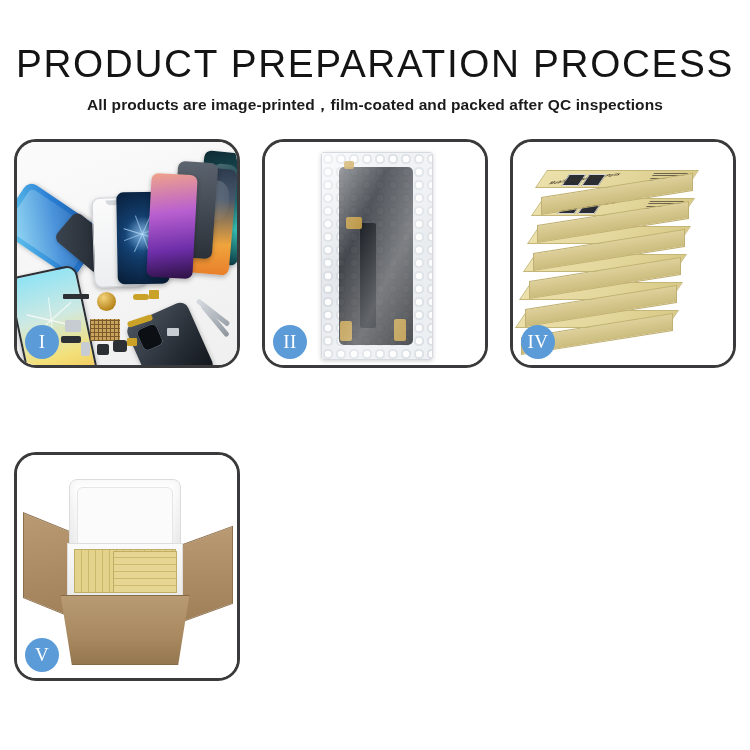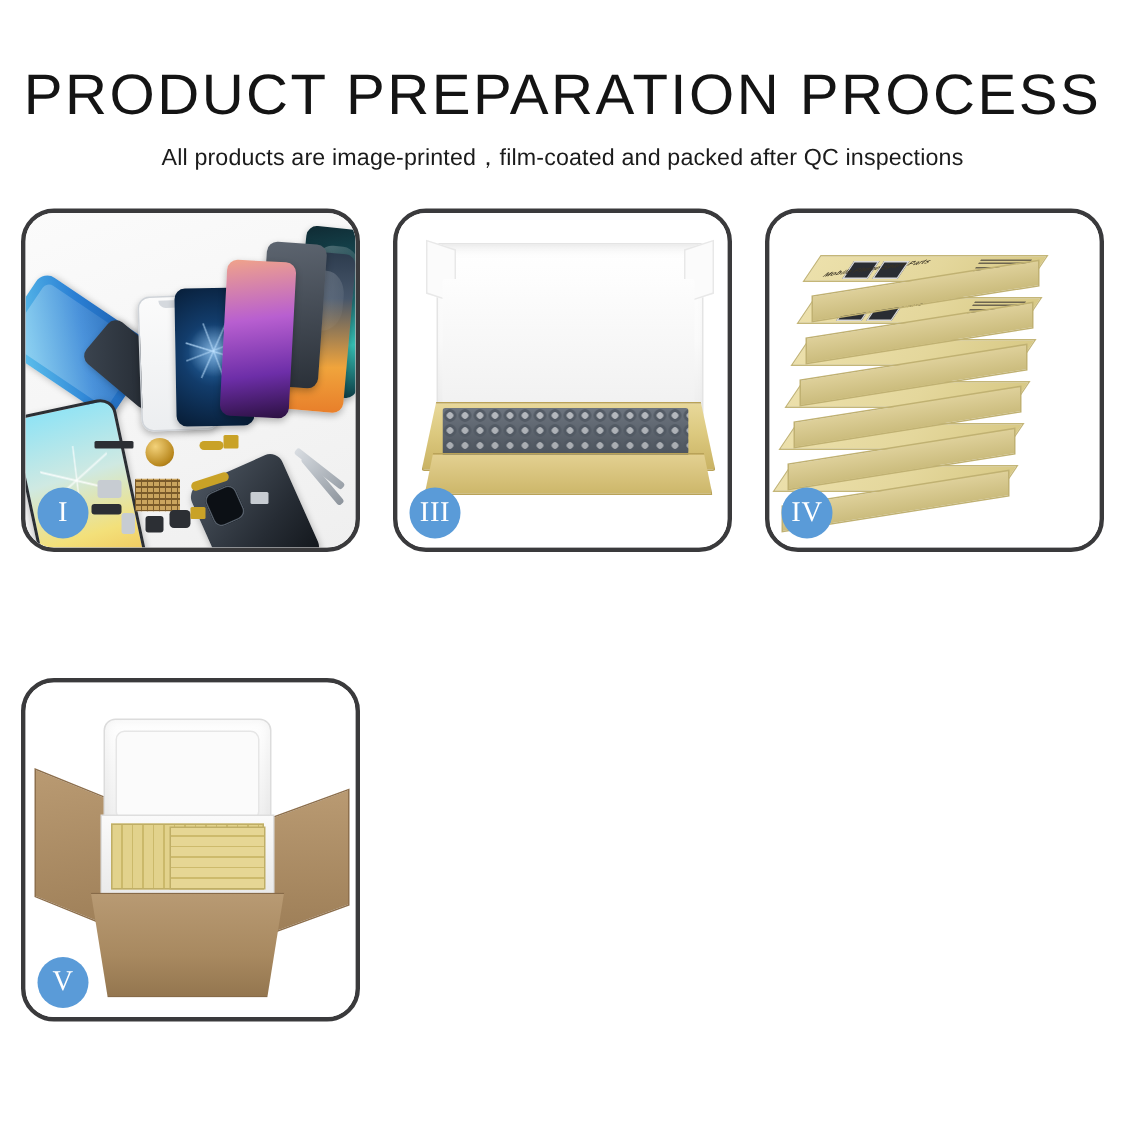--- a/index.html
+++ b/index.html
@@ -18,21 +18,21 @@
     font-weight:500;
     letter-spacing:1.6px;
     color:#141414;
     margin-top:42px;
     line-height:44px;
     transform:scaleX(1.02);
     white-space:nowrap;
   }
   .subtitle{
     font-size:15.5px;
-    font-weight:400;
+    font-weight:700;
     color:#1b1b1b;
     margin-top:9px;
     letter-spacing:.1px;
     white-space:nowrap;
   }
 
   
   .grid{
     position:absolute;
     left:14px;top:139px;
@@ -393,31 +393,35 @@
         <div class="chip dark" style="left:80px;top:202px;width:12px;height:11px;border-radius:2px;"></div>
         <div class="chip dark" style="left:96px;top:198px;width:14px;height:12px;border-radius:3px;"></div>
         <div class="chip gold" style="left:110px;top:196px;width:10px;height:8px;"></div>
         <div class="chip silver" style="left:150px;top:186px;width:12px;height:8px;"></div>
         <div class="tweezer"></div>
         <div class="tweezer2"></div>
       </div>
       <div class="badge">I</div>
     </div>
 
-
     <div class="panel">
-      <div class="scene p3">
-        <div class="b3-lid"></div>
-        <div class="b3-foam"></div>
-        <div class="b3-tray"></div>
-        <div class="b3-bub"></div>
-        <div class="b3-front"></div>
+      <div class="scene p2">
+        <div class="bubblebag">
+          <div class="bag-inner"></div>
+          <div class="bag-flex"></div>
+          <div class="bag-gold" style="left:22px;top:8px;width:10px;height:8px;"></div>
+          <div class="bag-gold" style="left:24px;top:64px;width:16px;height:12px;"></div>
+          <div class="bag-gold" style="left:18px;top:168px;width:12px;height:20px;"></div>
+          <div class="bag-gold" style="left:72px;top:166px;width:12px;height:22px;"></div>
+          <div class="bag-sheen"></div>
+        </div>
       </div>
-      <div class="badge">III</div>
+      <div class="badge">II</div>
     </div>
+
 
     <div class="panel">
       <div class="scene p4">
         <div class="stack">
 
           <div class="bx" style="left:4px;top:150px;">
             <div class="top"></div>
               <div class="side"></div>
           </div>
           <div class="bx" style="left:8px;top:122px;">

